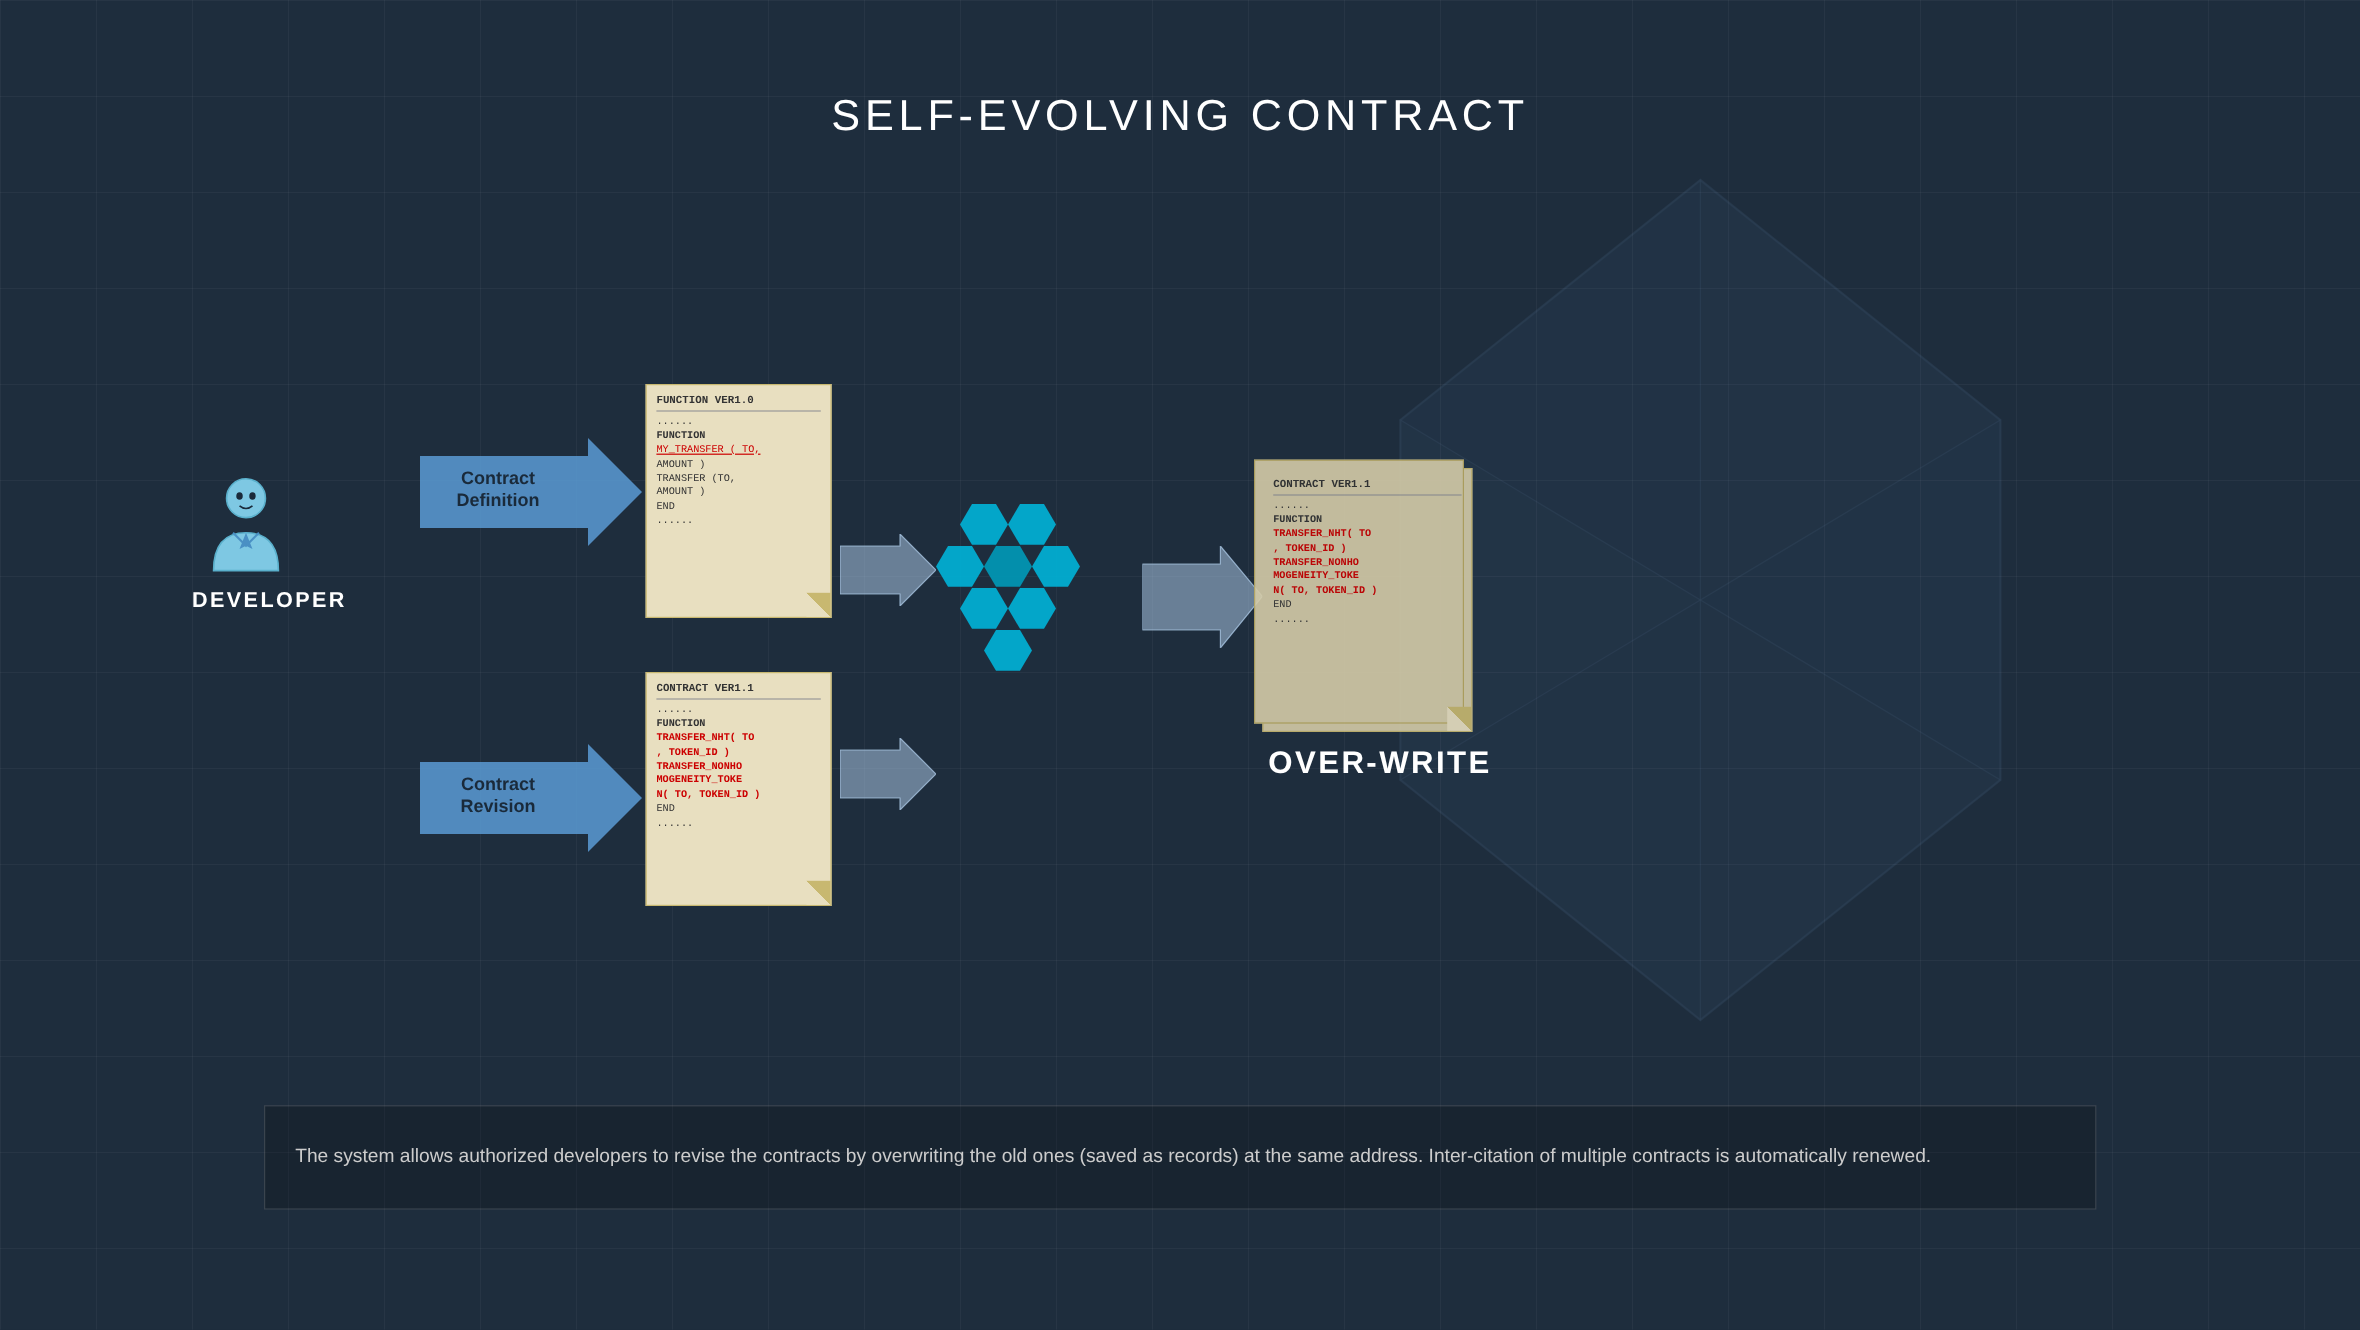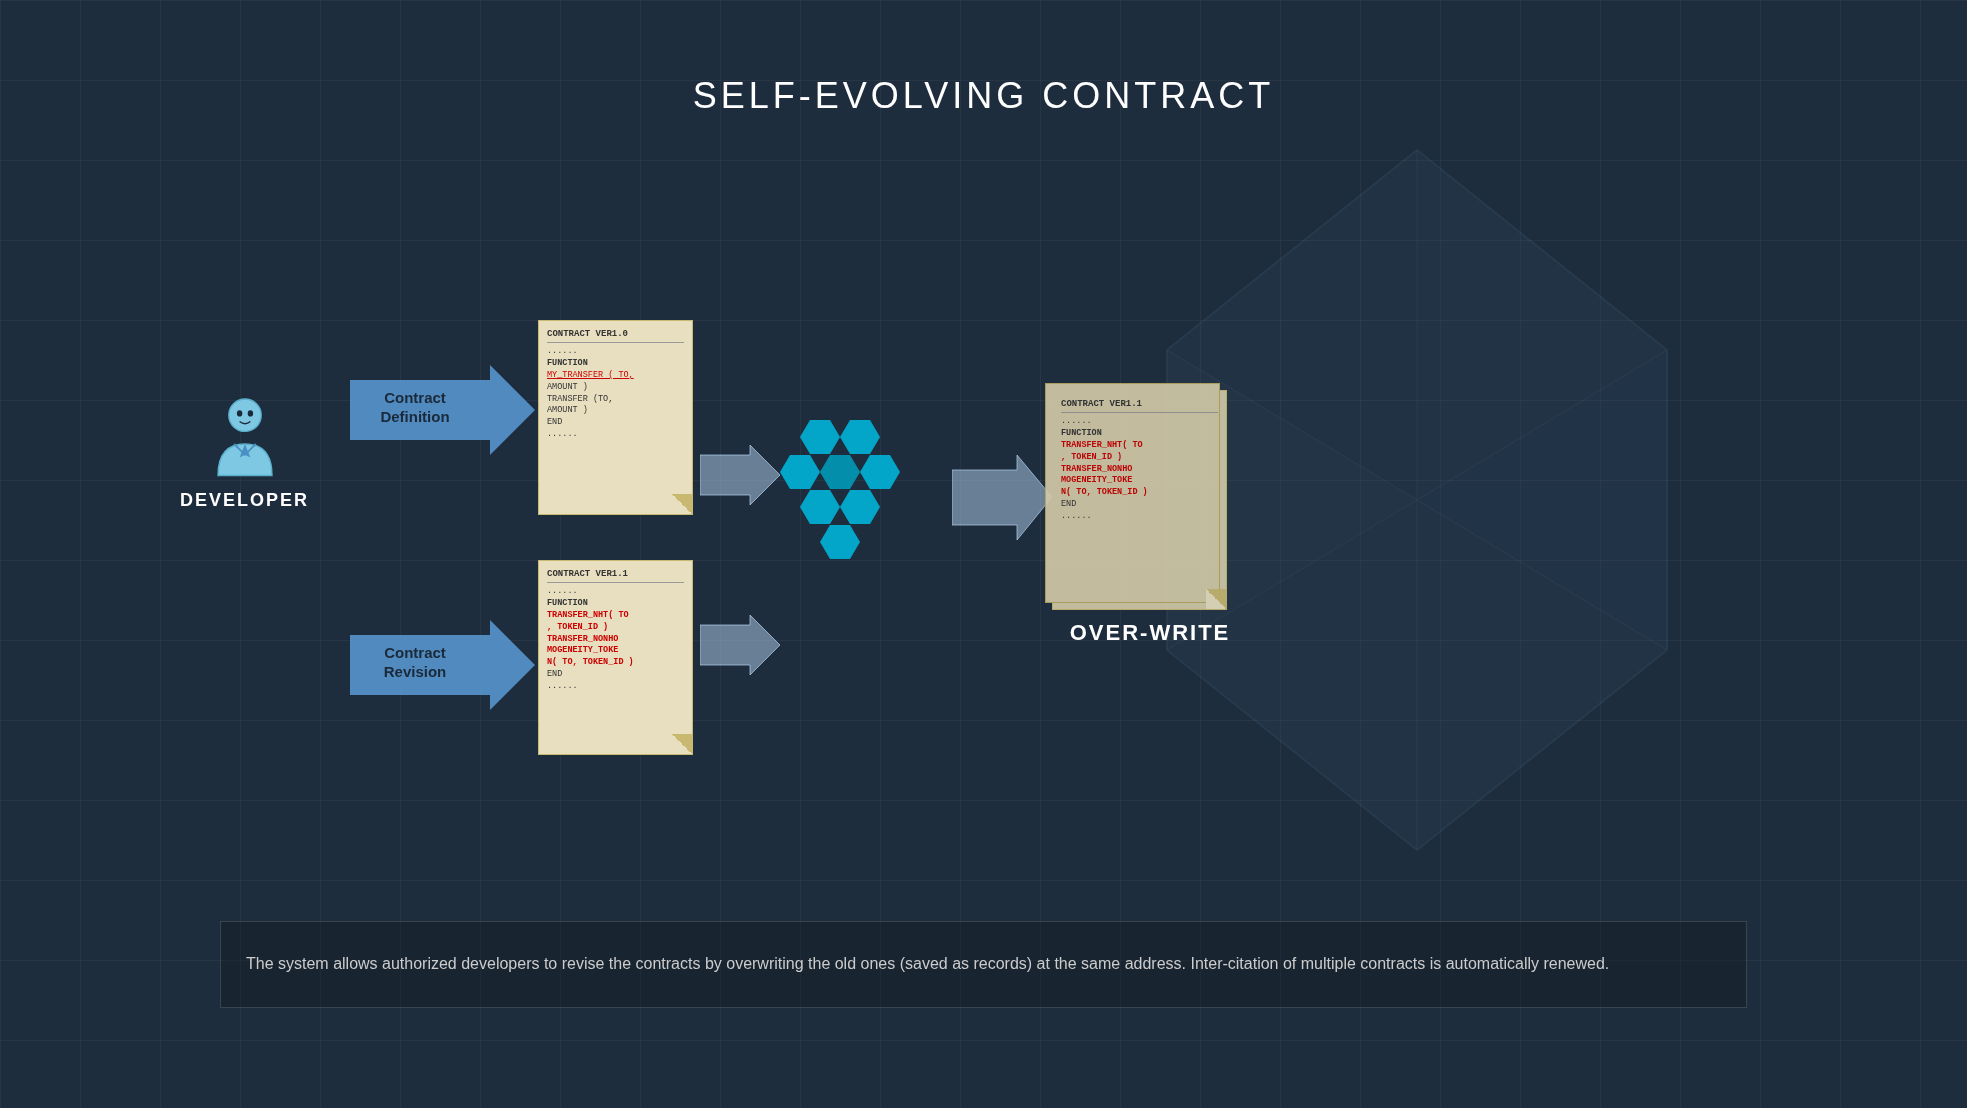--- a/index.html
+++ b/index.html
@@ -38,22 +38,20 @@
       white-space: nowrap;
     }
 
     
     .developer-section {
       position: absolute;
       left: 160px;
       top: 390px;
       display: flex;
       flex-direction: column;
-      align-items: center;
-      margin-left: 20px;
     }
 
     .developer-icon {
       width: 90px;
       height: 90px;
     }
 
     .developer-label {
       color: #ffffff;
       font-size: 18px;
@@ -160,21 +158,21 @@
       width: 180px;
       height: 180px;
     }
 
     
     .overwrite-label {
       position: absolute;
       left: 1050px;
       top: 620px;
       color: #ffffff;
-      font-size: 22px;
+      font-size: 26px;
       font-weight: 900;
       letter-spacing: 2px;
       text-align: center;
       width: 200px;
     }
 
     
     .description {
       position: absolute;
       bottom: 100px;
@@ -235,21 +233,21 @@
 
 <div class="arrow-revision">
   <svg width="185" height="90" viewBox="0 0 185 90" xmlns="http://www.w3.org/2000/svg">
     <polygon points="0,15 140,15 140,0 185,45 140,90 140,75 0,75" fill="#5b9bd5" opacity="0.85"></polygon>
     <text x="65" y="38" text-anchor="middle" font-size="15" font-weight="700" fill="#1a2a3a" font-family="Arial">Contract</text>
     <text x="65" y="57" text-anchor="middle" font-size="15" font-weight="700" fill="#1a2a3a" font-family="Arial">Revision</text>
   </svg>
 </div>
 
 <div class="contract-doc contract-doc-1">
-  <div class="doc-title">CONTRACT VER1.0</div>
+  <div class="doc-title">FUNCTION VER1.0</div>
   <div class="doc-divider"></div>
   <div class="doc-body">
     <div>......</div>
     <div><span class="doc-keyword">FUNCTION</span></div>
     <div><span class="doc-underline">MY_TRANSFER ( TO,</span></div>
     <div>AMOUNT )</div>
     <div>TRANSFER (TO,</div>
     <div>AMOUNT )</div>
     <div>END</div>
     <div>......</div>

